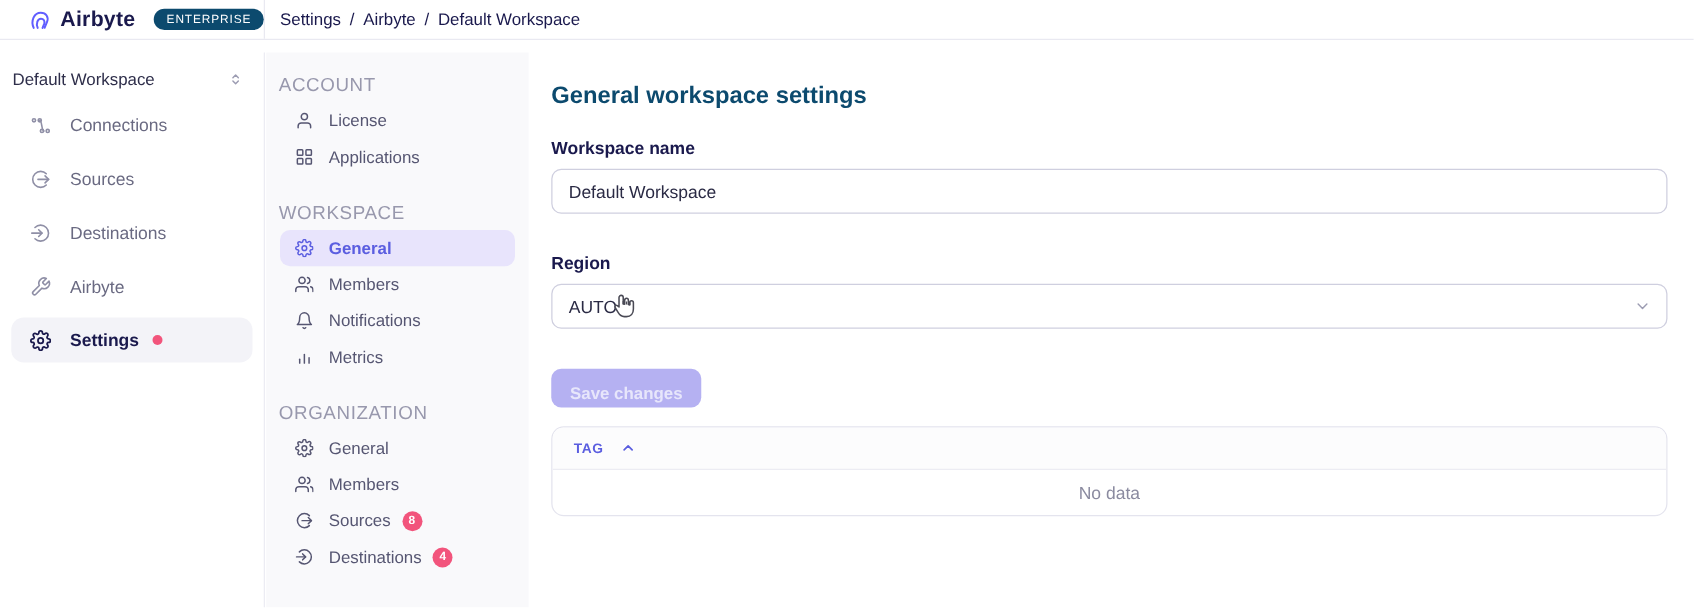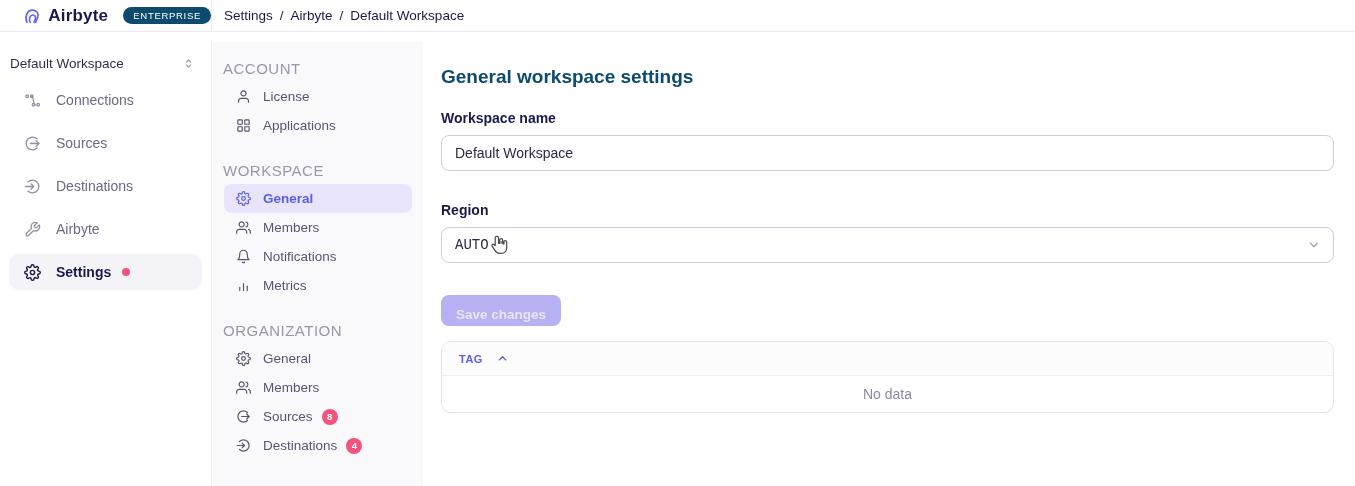--- a/index.html
+++ b/index.html
@@ -53,21 +53,21 @@
 
   
   .main { position:absolute; top:42px; left:423px; right:0; bottom:0; background:#fff; padding:24px 21px 0 18px; }
   .page-title { font-size:19px; font-weight:700; color:#0c4a6e; margin:0 0 22px; }
   .field-label { font-size:14px; font-weight:700; color:#1a194d; margin-bottom:9px; }
   .text-input { width:100%; height:36px; border:1px solid #cfcfdf; border-radius:8px; padding:0 13px;
                 font-size:14px; color:#2a2a44; font-family:"Liberation Sans",sans-serif; background:#fff; outline:none; }
   .region-block { margin-top:31px; }
   .select-box { height:36px; border:1px solid #cfcfdf; border-radius:8px; display:flex; align-items:center;
                 justify-content:space-between; padding:0 12px 0 13px; font-size:14px; color:#2a2a44;
-                background:#fff; cursor:pointer;font-family:Liberation Mono, monospace; }
+                background:#fff; cursor:pointer; }
   .select-box .ic { width:14px; height:14px; color:#9c9cb2; }
   .save-btn { margin-top:32px; background:#b5b1f2; color:#e7e6fb; border:none; border-radius:8px;
               height:31px; padding:12px 15px; font-size:13.5px; font-weight:700;
               font-family:"Liberation Sans",sans-serif; cursor:default; }
   .ct-header { display:flex; justify-content:space-between; align-items:flex-start; margin-top:21px; }
   .ct-title { font-size:16.5px; font-weight:700; color:#1a194d; margin:0 0 7px; }
   .ct-desc { font-size:13.5px; color:#42425c; }
   .create-btn { background:#5b5ee0; color:#fff; border:none; border-radius:8px; height:29px; margin-top:2px;
                 padding:0 14px; display:flex; align-items:center; gap:9px; font-size:13.5px; font-weight:700;
                 font-family:"Liberation Sans",sans-serif; cursor:pointer; white-space:nowrap; }

